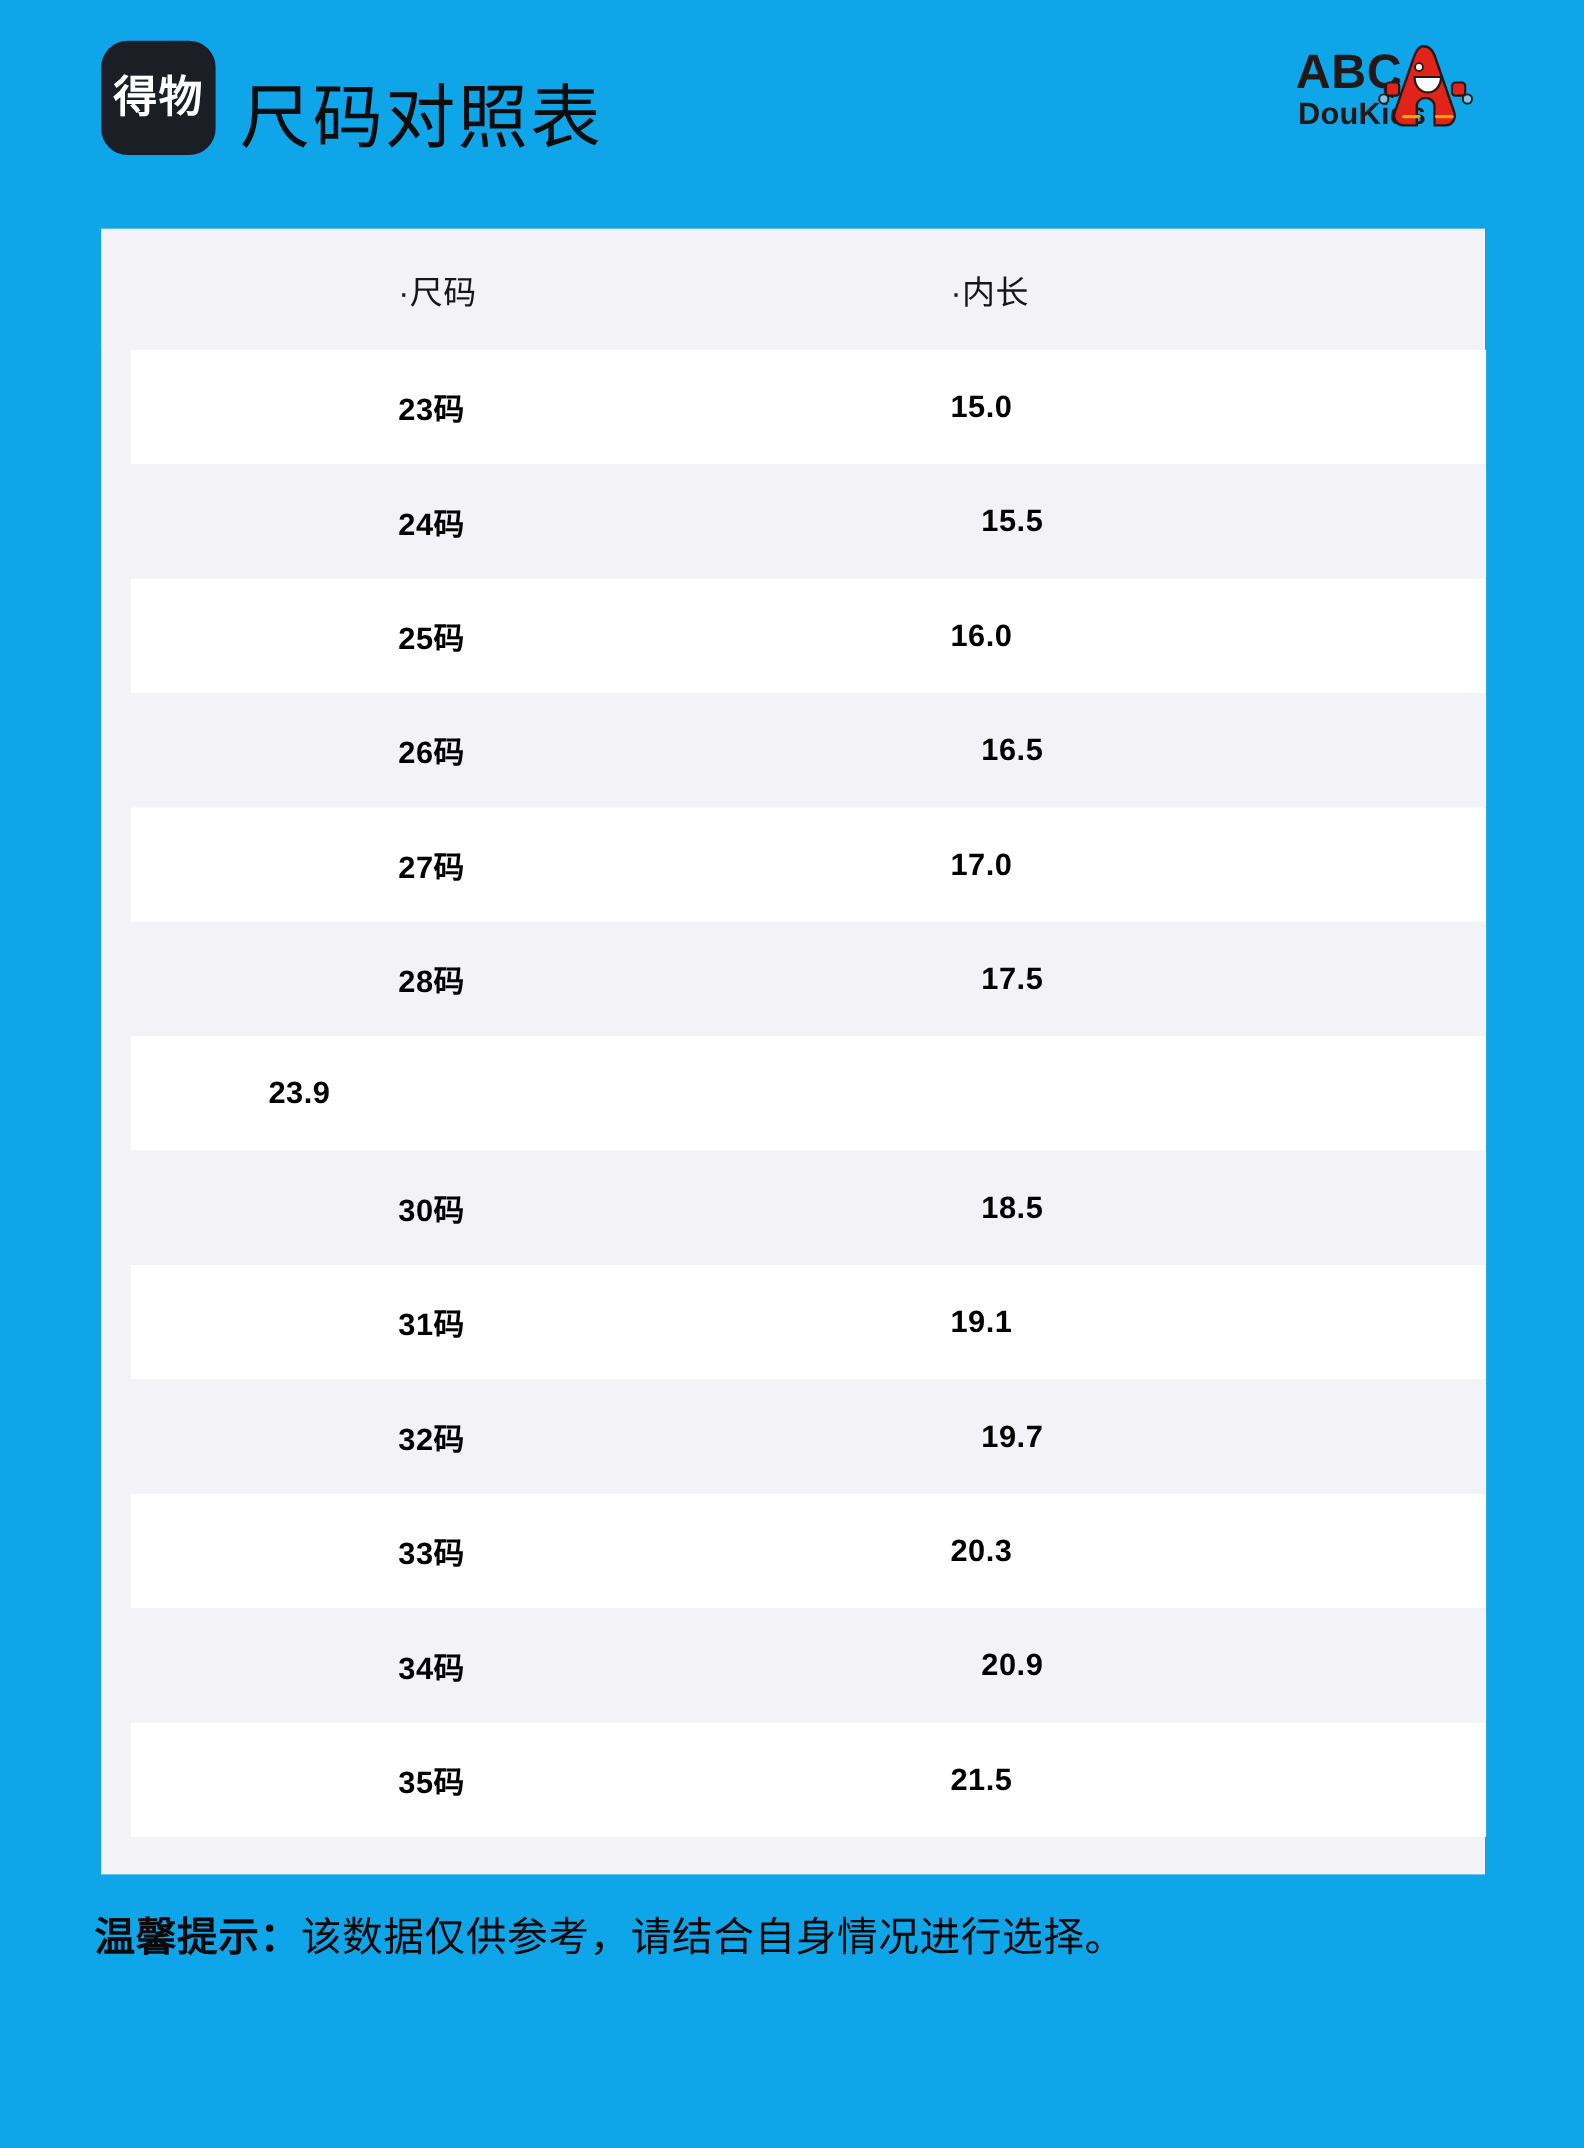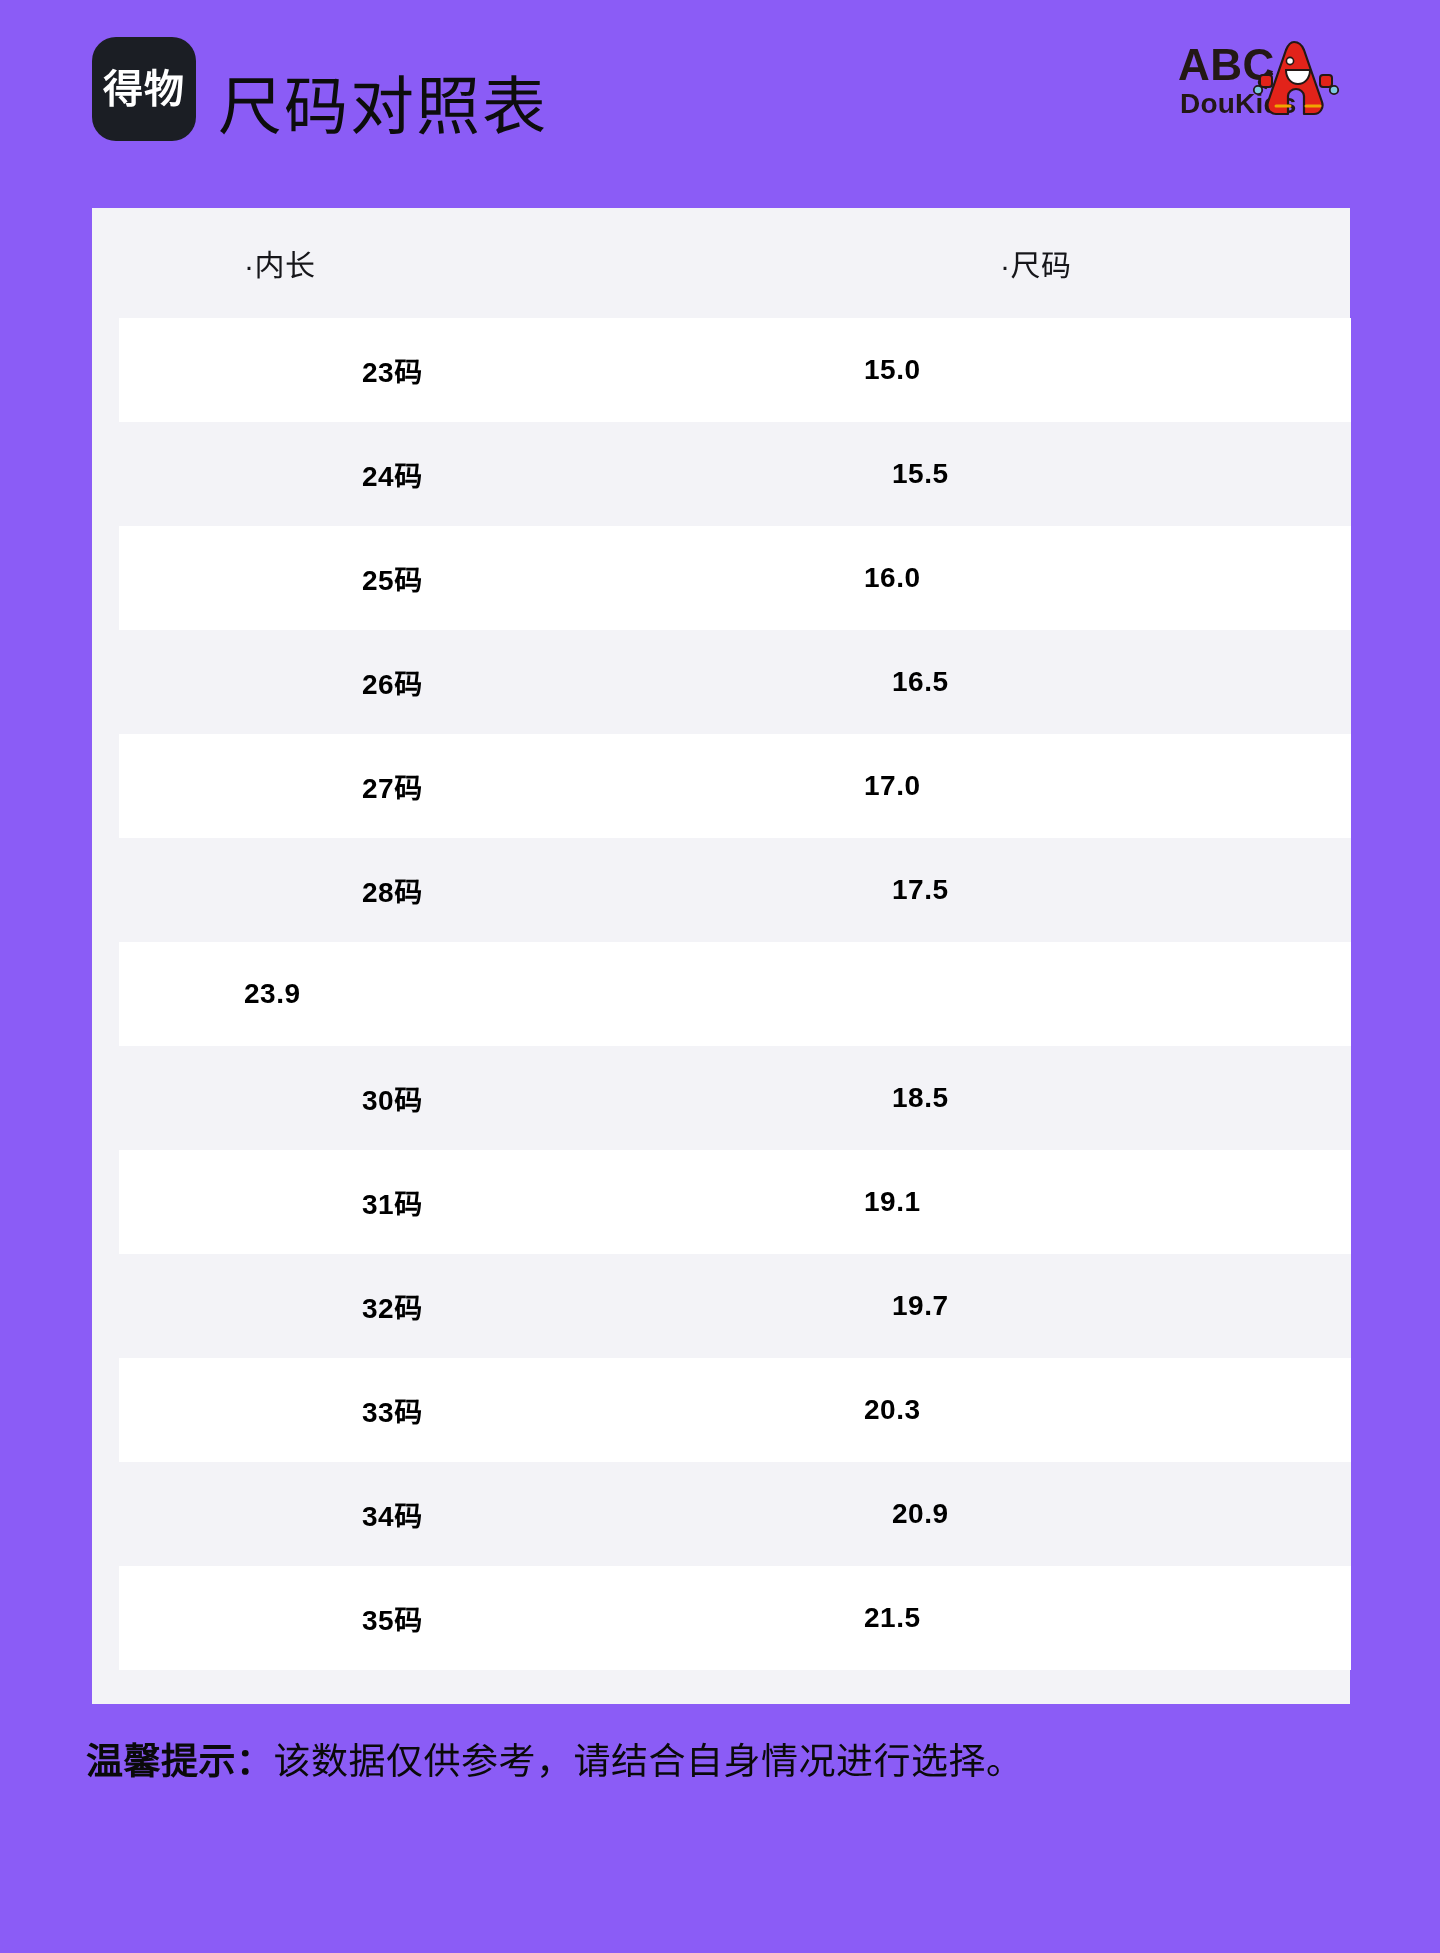--- a/index.html
+++ b/index.html
@@ -10,21 +10,21 @@
     height: 1953px;
     background: #ffffff;
     font-family: "Liberation Sans", "DejaVu Sans", sans-serif;
     -webkit-font-smoothing: antialiased;
   }
 
   .page {
     position: relative;
     width: 1440px;
     height: 1953px;
-    background: #8b5cf6;
+    background: #0ea5e9;
     overflow: hidden;
   }
 
   
   .header {
     position: absolute;
     left: 0; top: 0;
     width: 1440px;
     height: 178px;
     display: flex;
@@ -201,22 +201,22 @@
           <path d="M100 72 L114 72" stroke="#f0a500" stroke-width="3" stroke-linecap="round"></path>
           <path d="M130 72 L144 72" stroke="#f0a500" stroke-width="3" stroke-linecap="round"></path>
         </g>
       </svg>
     </div>
   </div>
 
   <div class="size-table">
 
     <div class="table-head">
+      <div class="cell cell-size">·尺码</div>
       <div class="cell cell-len">·内长</div>
-      <div class="cell cell-size">·尺码</div>
     </div>
 
     <div class="row odd">
       <div class="cell cell-size">23码</div>
       <div class="cell cell-len">15.0</div>
     </div>
     <div class="row even">
       <div class="cell cell-size">24码</div>
       <div class="cell cell-len">15.5</div>
     </div>

